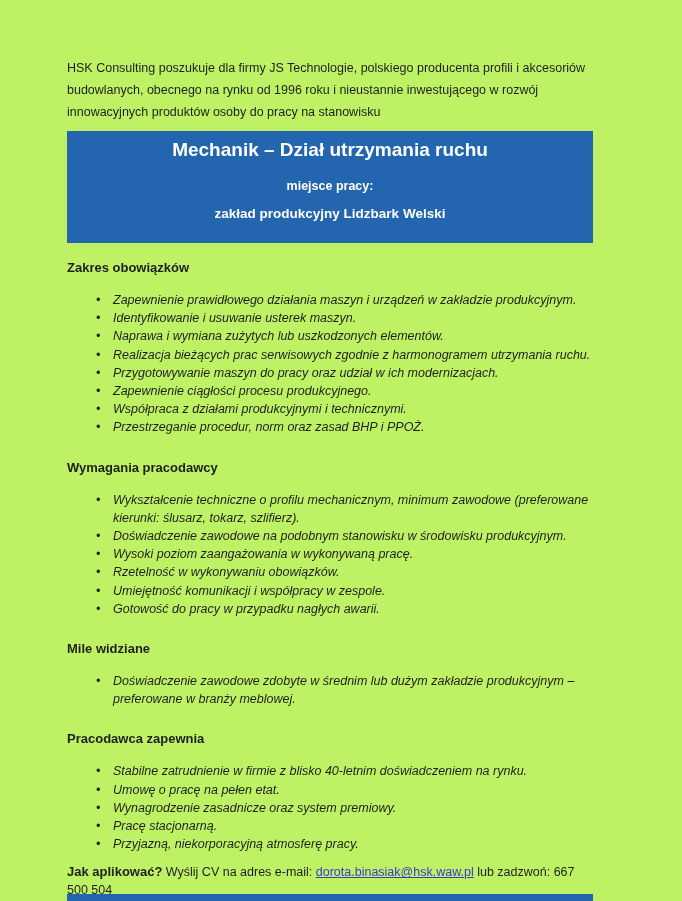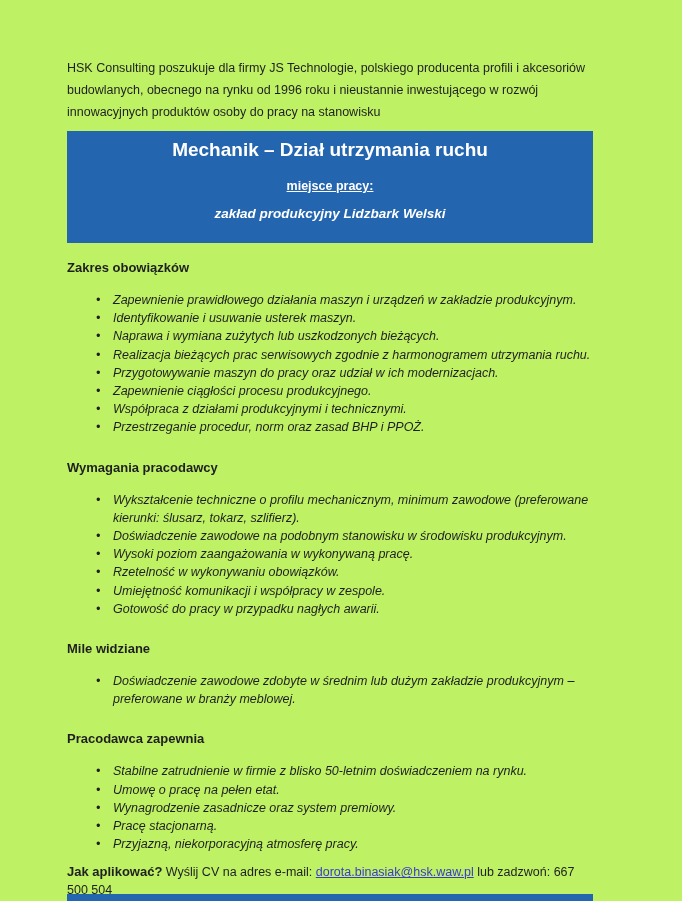--- a/index.html
+++ b/index.html
@@ -18,22 +18,22 @@
   .banner {
     margin-top:8px;
     height:112px;
     background:#2365AE;
     color:#ffffff;
     text-align:center;
     box-sizing:border-box;
     padding-top:7px;
   }
   .banner-title { font-size:19px; font-weight:bold; line-height:24px; }
-  .banner-sub   { font-size:12.5px; font-weight:bold; margin-top:17px;text-decoration:underline; }
-  .banner-loc   { font-size:13.5px; font-weight:bold; margin-top:13px;font-style:italic; }
+  .banner-sub   { font-size:12.5px; font-weight:bold; margin-top:17px; }
+  .banner-loc   { font-size:13.5px; font-weight:bold; margin-top:13px; }
 
   .section:first-of-type { margin-top:16px; }
   .section + .section { margin-top:22px; }
   .section-heading { font-size:13px; font-weight:bold; line-height:18px; margin:0; }
 
   .bullets { margin:14px 0 0; padding:0 0 0 46px; list-style:none;font-style:italic; }
   .bullets li {
     position:relative;
     font-size:12.5px;
     line-height:18.2px;
@@ -73,21 +73,21 @@
       <div class="banner-sub">miejsce pracy:</div>
       <div class="banner-loc">zakład produkcyjny Lidzbark Welski</div>
     </div>
 
     <div id="sections-host">
   <div class="section">
     <h3 class="section-heading">Zakres obowiązków</h3>
     <ul class="bullets">
             <li>Zapewnienie prawidłowego działania maszyn i urządzeń w zakładzie produkcyjnym.</li>
             <li>Identyfikowanie i usuwanie usterek maszyn.</li>
-            <li>Naprawa i wymiana zużytych lub uszkodzonych bieżących.</li>
+            <li>Naprawa i wymiana zużytych lub uszkodzonych elementów.</li>
             <li>Realizacja bieżących prac serwisowych zgodnie z harmonogramem utrzymania ruchu.</li>
             <li>Przygotowywanie maszyn do pracy oraz udział w ich modernizacjach.</li>
             <li>Zapewnienie ciągłości procesu produkcyjnego.</li>
             <li>Współpraca z działami produkcyjnymi i technicznymi.</li>
             <li>Przestrzeganie procedur, norm oraz zasad BHP i PPOŻ.</li>
           </ul>
   </div>
 
   <div class="section">
     <h3 class="section-heading">Wymagania pracodawcy</h3>
@@ -104,21 +104,21 @@
   <div class="section">
     <h3 class="section-heading">Mile widziane</h3>
     <ul class="bullets">
             <li>Doświadczenie zawodowe zdobyte w średnim lub dużym zakładzie produkcyjnym – preferowane w branży meblowej.</li>
           </ul>
   </div>
 
   <div class="section">
     <h3 class="section-heading">Pracodawca zapewnia</h3>
     <ul class="bullets">
-            <li>Stabilne zatrudnienie w firmie z blisko 50-letnim doświadczeniem na rynku.</li>
+            <li>Stabilne zatrudnienie w firmie z blisko 40-letnim doświadczeniem na rynku.</li>
             <li>Umowę o pracę na pełen etat.</li>
             <li>Wynagrodzenie zasadnicze oraz system premiowy.</li>
             <li>Pracę stacjonarną.</li>
             <li>Przyjazną, niekorporacyjną atmosferę pracy.</li>
           </ul>
   </div>
 </div>
 
     <p class="apply"><span class="apply-label">Jak aplikować?</span><span> Wyślij CV na adres e-mail: </span><a class="email-link">dorota.binasiak@hsk.waw.pl</a><span> lub zadzwoń: 667 500 504</span></p>
   </div>

